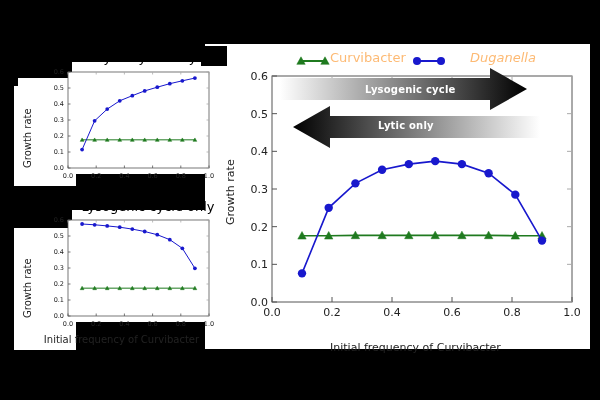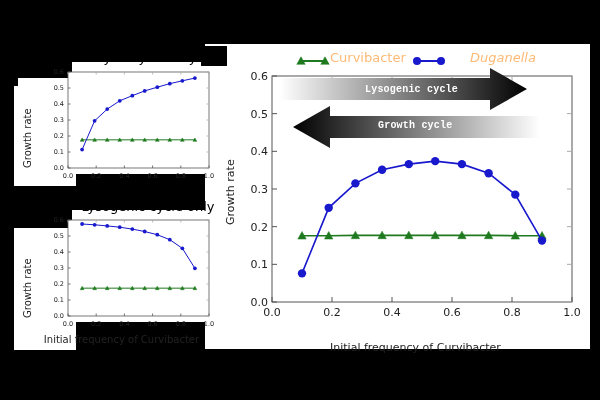--- a/index.html
+++ b/index.html
@@ -18,21 +18,21 @@
   .inset-title{position:absolute;font-weight:normal;font-size:13px;color:#000;
       text-align:center;white-space:nowrap;}
   .ylab-inset{position:absolute;font-size:10px;color:#222;
       transform:rotate(-90deg);transform-origin:left top;white-space:nowrap;}
   .xlab-inset{position:absolute;font-size:10px;color:#222;white-space:nowrap;text-align:center;}
   .main-ylab{position:absolute;font-size:11px;color:#222;
       transform:rotate(-90deg);transform-origin:left top;white-space:nowrap;}
   .main-xlab{position:absolute;font-size:11px;color:#222;white-space:nowrap;}
   .legend-lbl{position:absolute;font-size:13px;color:#fdba74;white-space:nowrap;}
   .arrow-text{position:absolute;font-size:10px;font-weight:bold;color:#fff;
-      white-space:nowrap;letter-spacing:.2px;font-family:Liberation Mono, monospace;}
+      white-space:nowrap;letter-spacing:.2px;}
   svg{display:block;overflow:visible;}
 </style>
 </head>
 <body>
 
 <div class="panel" id="inset-left-strip-top"></div>
 <div class="panel" id="inset-left-strip-bot"></div>
 <div class="panel" id="inset-top-panel"></div>
 <div class="panel" id="inset-bot-panel"></div>
 <div class="panel" id="main-panel"></div>
@@ -258,17 +258,17 @@
       </linearGradient>
       <linearGradient id="gLeft" x1="0" y1="0" x2="1" y2="0">
         <stop offset="0%" stop-color="#000000"></stop>
         <stop offset="100%" stop-color="#ffffff"></stop>
       </linearGradient>
     </defs>
     <path d="M 5,6 L 215,6 L 215,-4 L 252,17 L 215,38 L 215,28 L 5,28 Z" fill="url(#gRight)"></path>
     <path d="M 265,44 L 55,44 L 55,34 L 18,55 L 55,76 L 55,66 L 265,66 Z" fill="url(#gLeft)"></path>
   </svg>
 <div class="arrow-text" style="left:365px;top:84px;">Lysogenic cycle</div>
-<div class="arrow-text" style="left:378px;top:120px;">Growth cycle</div>
+<div class="arrow-text" style="left:378px;top:120px;">Lytic only</div>
 
 <div class="blackbox" id="panel-mark-a"></div>
 <div class="blackbox" id="panel-mark-b"></div>
 <div class="blackbox" id="panel-mark-c"></div>
 
 </body></html>

